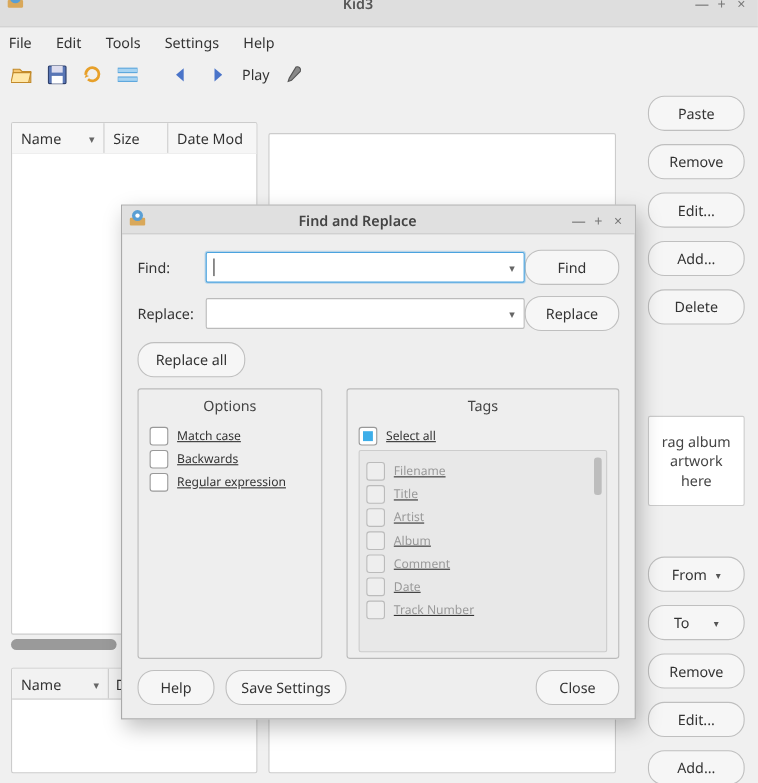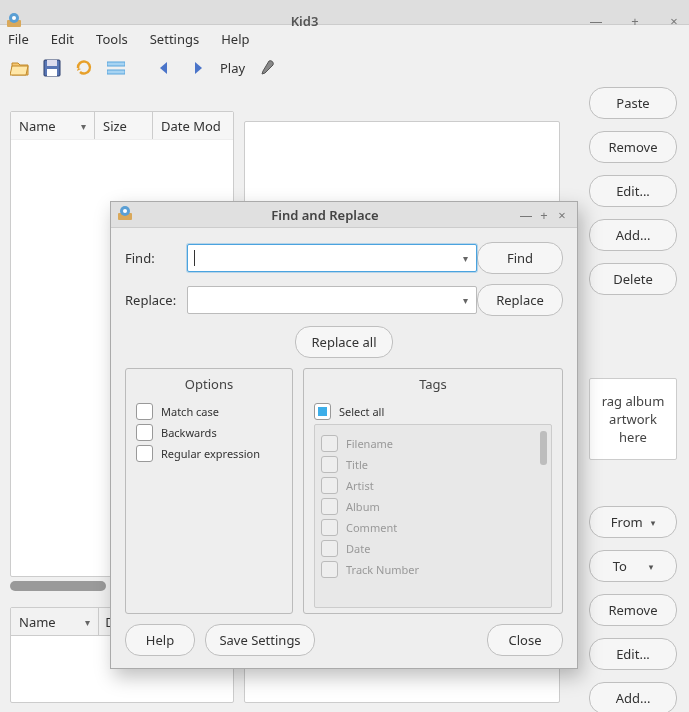--- a/index.html
+++ b/index.html
@@ -12,24 +12,23 @@
     height: 712px;
     overflow: hidden;
     position: relative;
     color: #333;
   }
   
   .main-titlebar {
     height: 24px;
     background: #dedede;
     display: flex;
-    align-items: flex-start;
+    align-items: flex-end;
     padding: 12px 6px;
     border-bottom: 1px solid #ccc;
-    gap: 21px;
   }
   .main-titlebar .title { flex: 1; text-align: center; font-weight: 600; color: #555; }
   .win-btn { width: 18px; text-align: center; color: #777; cursor: pointer; }
   
   .menubar {
     height: 28px;
     display: flex;
     align-items: center;
     padding: 0 8px;
     gap: 22px;
@@ -124,21 +123,21 @@
     height:28px;
     display:flex;
     border-bottom:1px solid #eee;
     background:#f6f6f6;
   }
   .tl-header .c { border-right:1px solid #ccc; display:flex; align-items:center; padding:0 8px; height:100%;}
   .tl-header .c .chev{margin-left:auto;font-size:10px;color:#666;}
   
   .dialog {
     position:absolute;
-    left:110px; top:118px;
+    left:110px; top:103px;
     width:468px; height:468px;
     background:#eeeeee;
     border:1px solid #aaa;
     box-shadow: 4px 8px 18px rgba(0,0,0,0.25);
   }
   .dlg-title {
     height:26px;
     background:#e0e0e0;
     display:flex; align-items:center;
     padding:0 6px;
@@ -155,34 +154,34 @@
     border:1px solid #bbb;
     border-radius:2px;
     display:flex; align-items:center;
     padding:0 6px;
     position:relative;
   }
   .combo.focus { border:1px solid #4aa3df; box-shadow: 0 0 0 1px #4aa3df55;}
   .combo .chev { position:absolute; right:8px; font-size:10px; color:#666;}
   .caret { width:1px; height:16px; background:#333;}
   .side-btn { width:86px; }
-  .row-right { display:flex; justify-content:center; margin-bottom:10px;}
+  .row-right { display:flex; justify-content:flex-start; margin-bottom:10px;}
   .group {
     border:1px solid #bbb;
     border-radius:3px;
     background:#eeeeee;
     padding: 30px 10px 10px 10px;
     position:relative;
     height:246px;
   }
   .group .legend {
     position:absolute; top:6px; left:0; right:0;
     text-align:center; color:#444;
   }
-  .groups { display:flex; gap:10px; }
+  .groups { display:flex; gap:22px;text-decoration:underline; }
   .groups .group:first-child { flex: 0 0 168px;}
   .groups .group:last-child { flex:1;}
   .chk-row { display:flex; align-items:center; gap:8px; margin:4px 0; font-size:11px;}
   .chkbox {
     width:17px; height:17px;
     border:1px solid #999; border-radius:3px;
     background:#fff;
     display:flex; align-items:center; justify-content:center;
     flex-shrink:0;
   }

